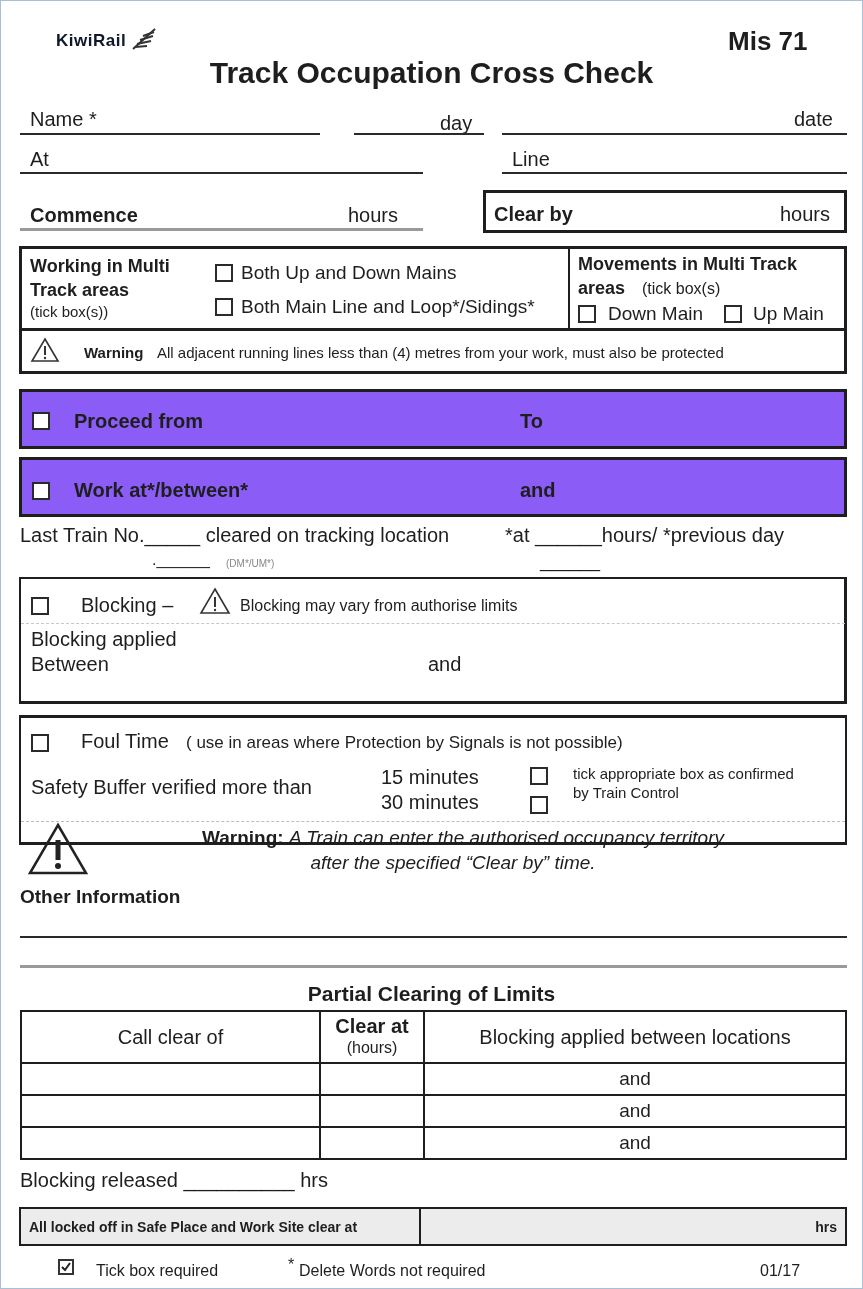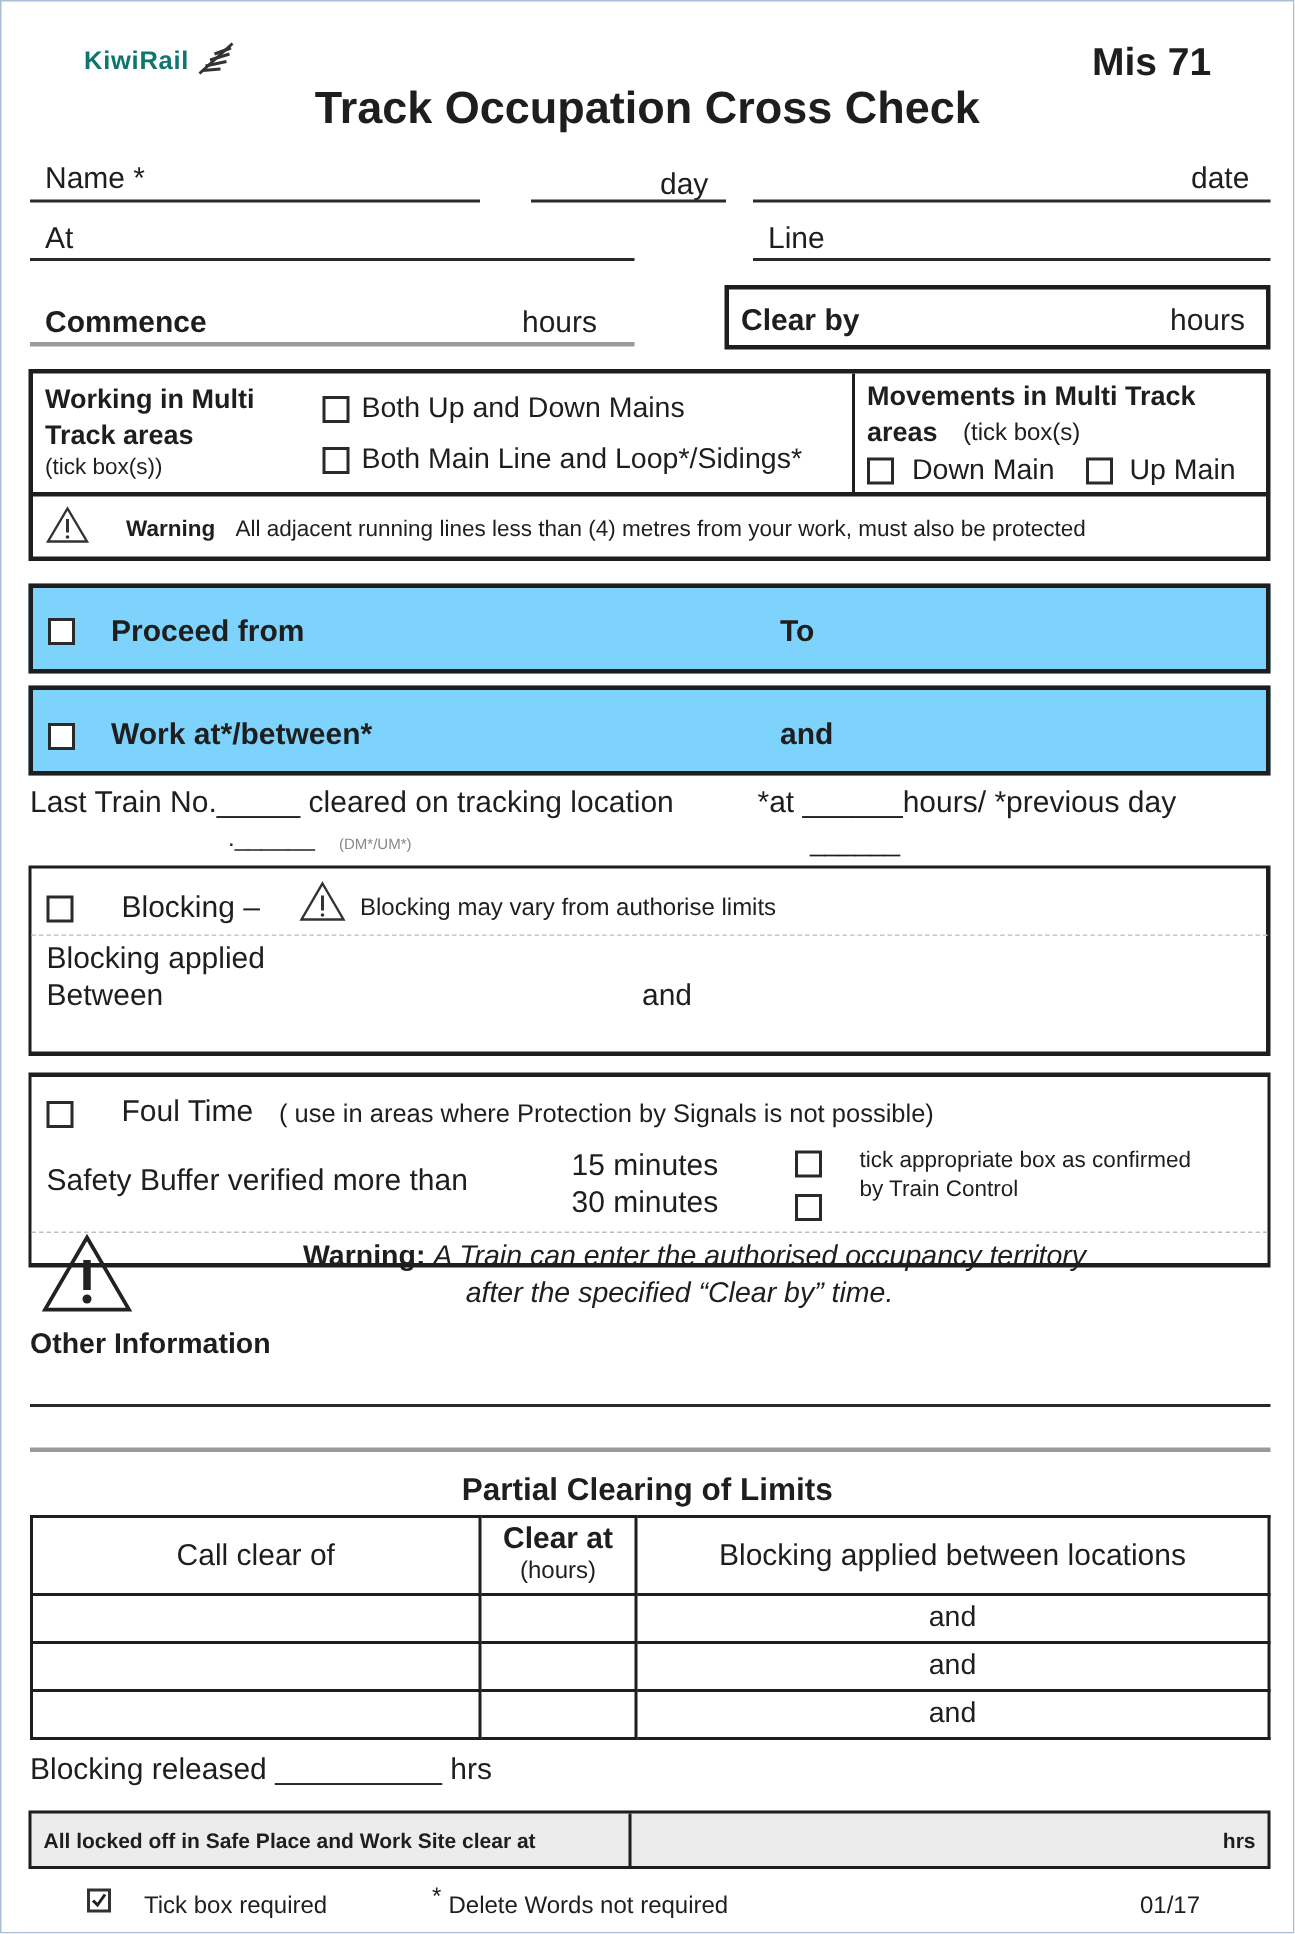--- a/index.html
+++ b/index.html
@@ -1,29 +1,29 @@
 <!DOCTYPE html>
 <html><head>
 <meta charset="utf-8">
 <style>
   html, body { margin: 0; padding: 0; }
   body { width: 863px; height: 1289px; background: #ffffff; font-family: "Liberation Sans", sans-serif; color: #1e1e1e; position: relative; overflow: hidden; }
   .frame { position: absolute; left: 0; top: 0; width: 861px; height: 1287px; border: 1px solid #a9bfd8; }
   .abs { position: absolute; }
-  .logo { left: 56px; top: 27px; font-size: 17px; font-weight: bold; letter-spacing: 0.5px; color: #0f766e; }
+  .logo { left: 56px; top: 27px; font-size: 17px; font-weight: bold; letter-spacing: 0.5px; color: #0f172a; }
   .logo-mark { display: inline-block; width: 26px; height: 24px; vertical-align: -5px; }
   .formno { left: 728px; top: 26px; font-size: 26px; font-weight: bold; }
   .title { left: 0; width: 863px; top: 56px; text-align: center; font-size: 30px; font-weight: bold; }
   .line { position: absolute; height: 0; border-bottom: 2px solid #2a2a2a; }
   .line.grey { border-bottom-color: #9a9a9a; }
   .lbl { position: absolute; font-size: 20px; }
   .lbl.bold { font-weight: bold; }
   .box { position: absolute; border: 3px solid #1e1e1e; box-sizing: border-box; }
   .box.thin { border-width: 2px; }
-  .shade { background: #7dd3fc; }
+  .shade { background: #8b5cf6; }
   .cb { position: absolute; width: 18px; height: 18px; border: 2px solid #2a2a2a; box-sizing: border-box; background: #fff; }
   .warn-tri { position: absolute; }
   table.pcl { position: absolute; left: 20px; top: 1010px; width: 827px; border-collapse: collapse; }
   table.pcl td, table.pcl th { border: 2px solid #1e1e1e; font-weight: normal; font-size: 20px; text-align: center; }
   table.pcl th { height: 48px; }
   table.pcl td { height: 28px; font-size: 19px; }
   .rpo { position: absolute; left: 19px; top: 1207px; width: 828px; height: 39px; border: 2px solid #1e1e1e; box-sizing: border-box; display: flex; background: #ececec; }
   .rpo > div { display: flex; align-items: center; font-size: 14px; font-weight: bold; box-sizing: border-box; }
   .small { font-size: 16px; }
 </style>

